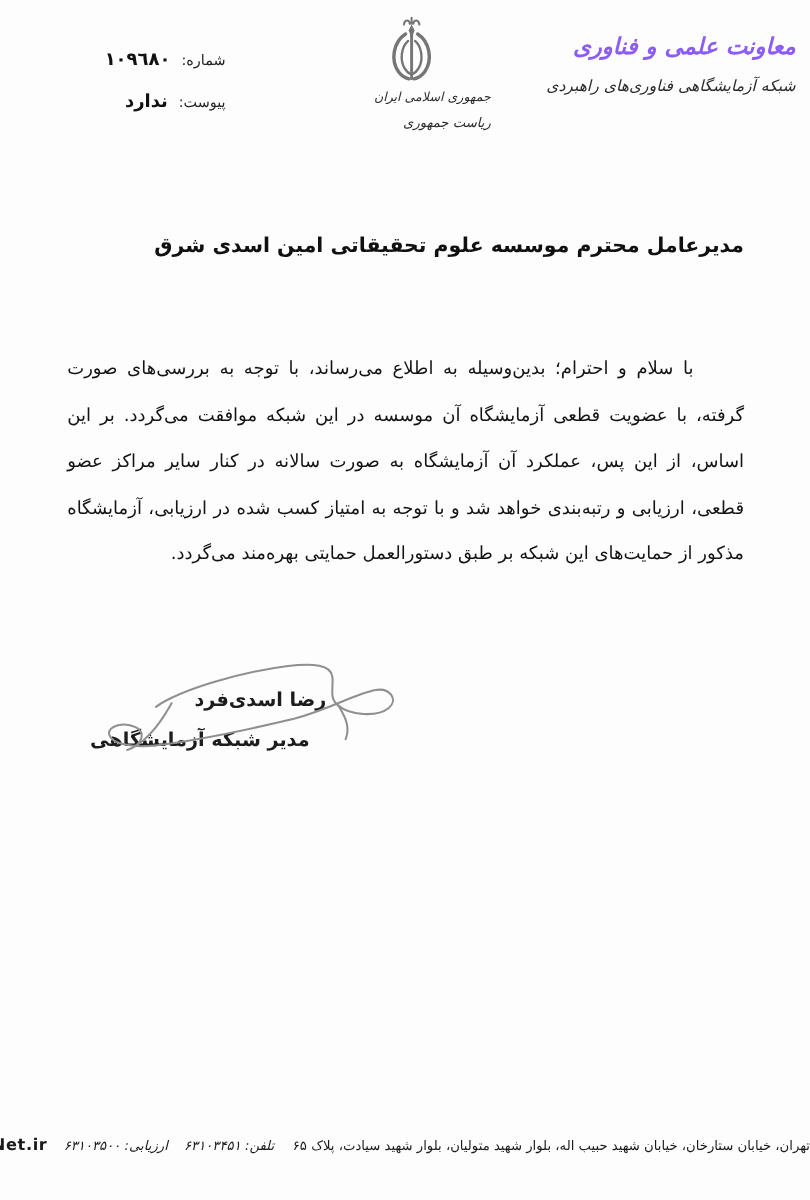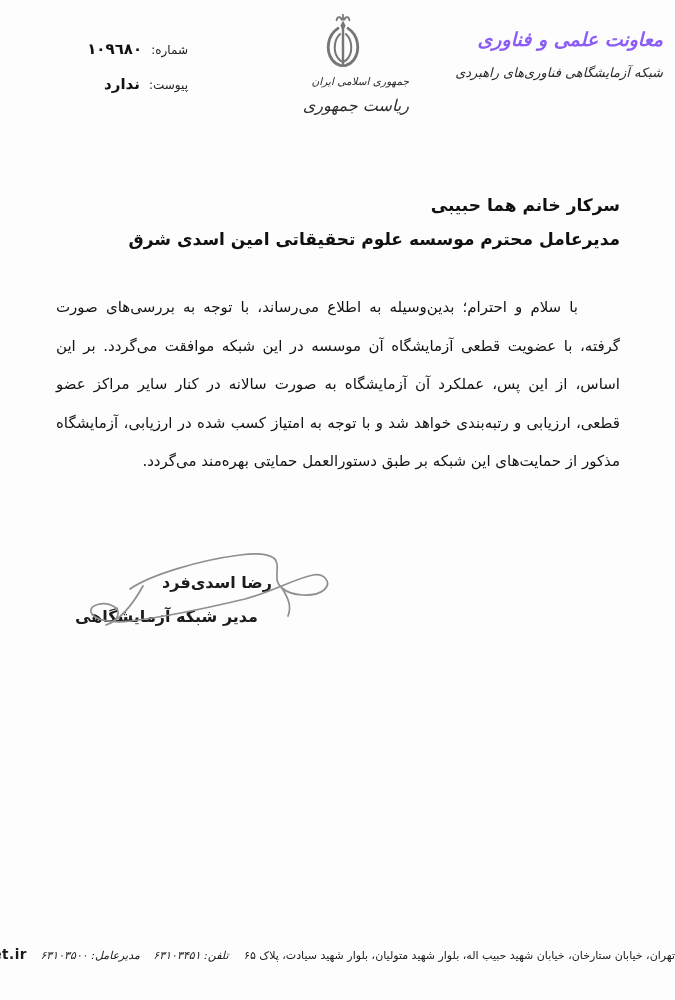--- a/index.html
+++ b/index.html
@@ -21,21 +21,21 @@
   .meta-row { margin-bottom: 12px; white-space: nowrap; line-height: 22px; }
   .meta-label { font-size: 12px; color: #222; }
   .meta-value { font-size: 15px; font-weight: bold; color: #111; margin-right: 4px; }
 
   
   .emblem-block {
     position: absolute; top: 14px; left: 277px; width: 132px;
   }
   .emblem-svg { display: block; margin: 0 auto; }
   .emblem-country { font-size: 10.5px; font-style: italic; color: #2c2c2c; margin-top: 5px; white-space: nowrap; }
-  .emblem-office  { font-size: 16px; font-style: italic; color: #2c2c2c; margin-top: 9px; white-space: nowrap; }
+  .emblem-office  { font-size: 11px; font-style: italic; color: #2c2c2c; margin-top: 9px; white-space: nowrap; }
 
   
   .org-block {
     position: absolute; top: 28px; right: 12px;
     direction: rtl; text-align: right;
   }
   .org-line1 { font-size: 19px; font-weight: bold; font-style: italic; color: #8b5cf6; white-space: nowrap; }
   .org-line2 { font-size: 13px; font-style: italic; color: #2a2a2a; margin-top: 15px; white-space: nowrap; }
 
   
@@ -109,21 +109,20 @@
   <div class="emblem-country rtl">جمهوری اسلامی ایران</div>
   <div class="emblem-office rtl">ریاست جمهوری</div>
 </div>
 
 <div class="org-block">
   <div class="org-line1">معاونت علمی و فناوری</div>
   <div class="org-line2">شبکه آزمایشگاهی فناوری‌های راهبردی</div>
 </div>
 
 <div class="recipient">
-  <div>سرکار خانم هما حبیبی</div>
   <div>مدیرعامل محترم موسسه علوم تحقیقاتی امین اسدی شرق</div>
 </div>
 
 <p class="body-text">با سلام و احترام؛ بدین‌وسیله به اطلاع می‌رساند، با توجه به بررسی‌های صورت گرفته، با عضویت قطعی آزمایشگاه آن موسسه در این شبکه موافقت می‌گردد. بر این اساس، از این پس، عملکرد آن آزمایشگاه به صورت سالانه در کنار سایر مراکز عضو قطعی، ارزیابی و رتبه‌بندی خواهد شد و با توجه به امتیاز کسب شده در ارزیابی، آزمایشگاه مذکور از حمایت‌های این شبکه بر طبق دستورالعمل حمایتی بهره‌مند می‌گردد.</p>
 
 <div class="signature">
   <div class="sig-name rtl">رضا اسدی‌فرد</div>
   <div class="sig-title rtl">مدیر شبکه آزمایشگاهی</div>
   <svg class="sig-scribble" width="262" height="95" viewBox="0 0 262 95" aria-hidden="true">
     <g stroke="#8f8f8f" stroke-width="1.7" fill="none" stroke-linecap="round" stroke-linejoin="round">
@@ -140,15 +139,15 @@
                C 46,66 45,76 31,81
                C 45,76 58,60 68,42"></path>
       <path d="M207,44 C 213,54 217,62 213,72"></path>
     </g>
   </svg>
 </div>
 
 <div class="footer">
   <span class="footer-address">تهران، خیابان ستارخان، خیابان شهید حبیب اله، بلوار شهید متولیان، بلوار شهید سیادت، پلاک ۶۵</span>
   <span class="footer-pair"><span>تلفن:</span> <span>۶۳۱۰۳۴۵۱</span></span>
-  <span class="footer-pair"><span>مدیرعامل:</span> <span>۶۳۱۰۳۵۰۰</span></span>
+  <span class="footer-pair"><span>ارزیابی:</span> <span>۶۳۱۰۳۵۰۰</span></span>
   <span class="footer-site">www.LabsNet.ir</span>
 </div>
 
 </body></html>

